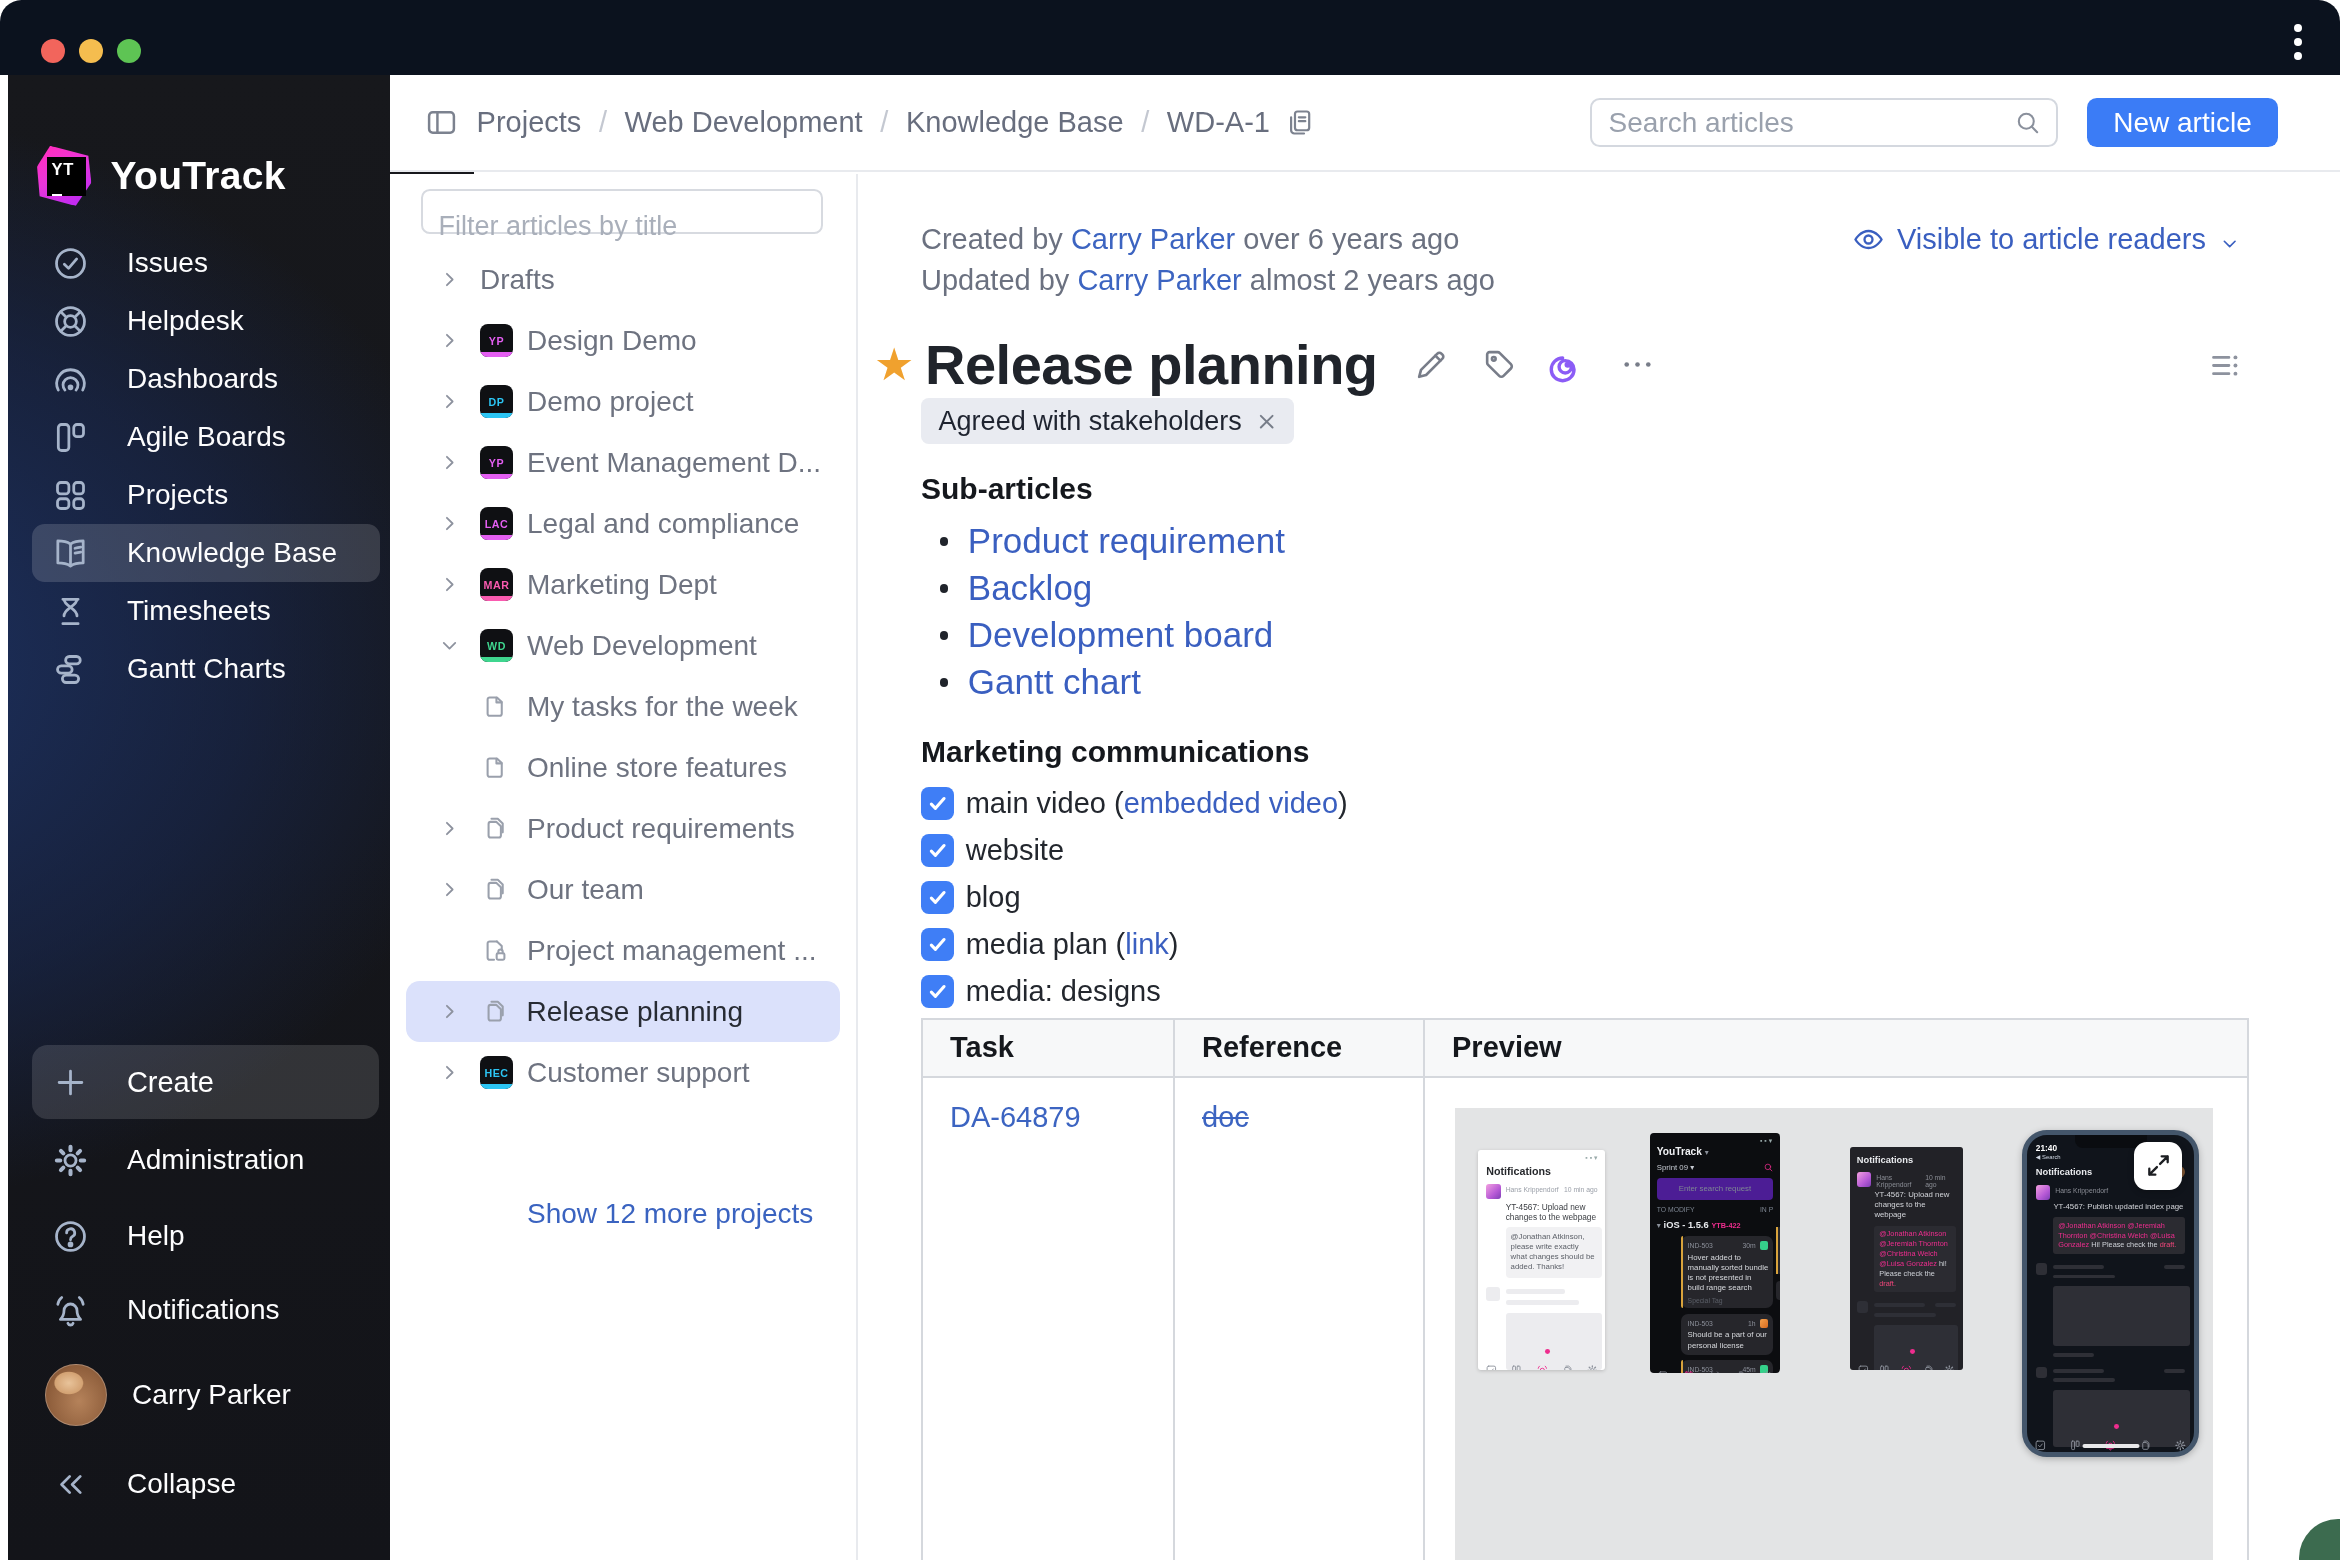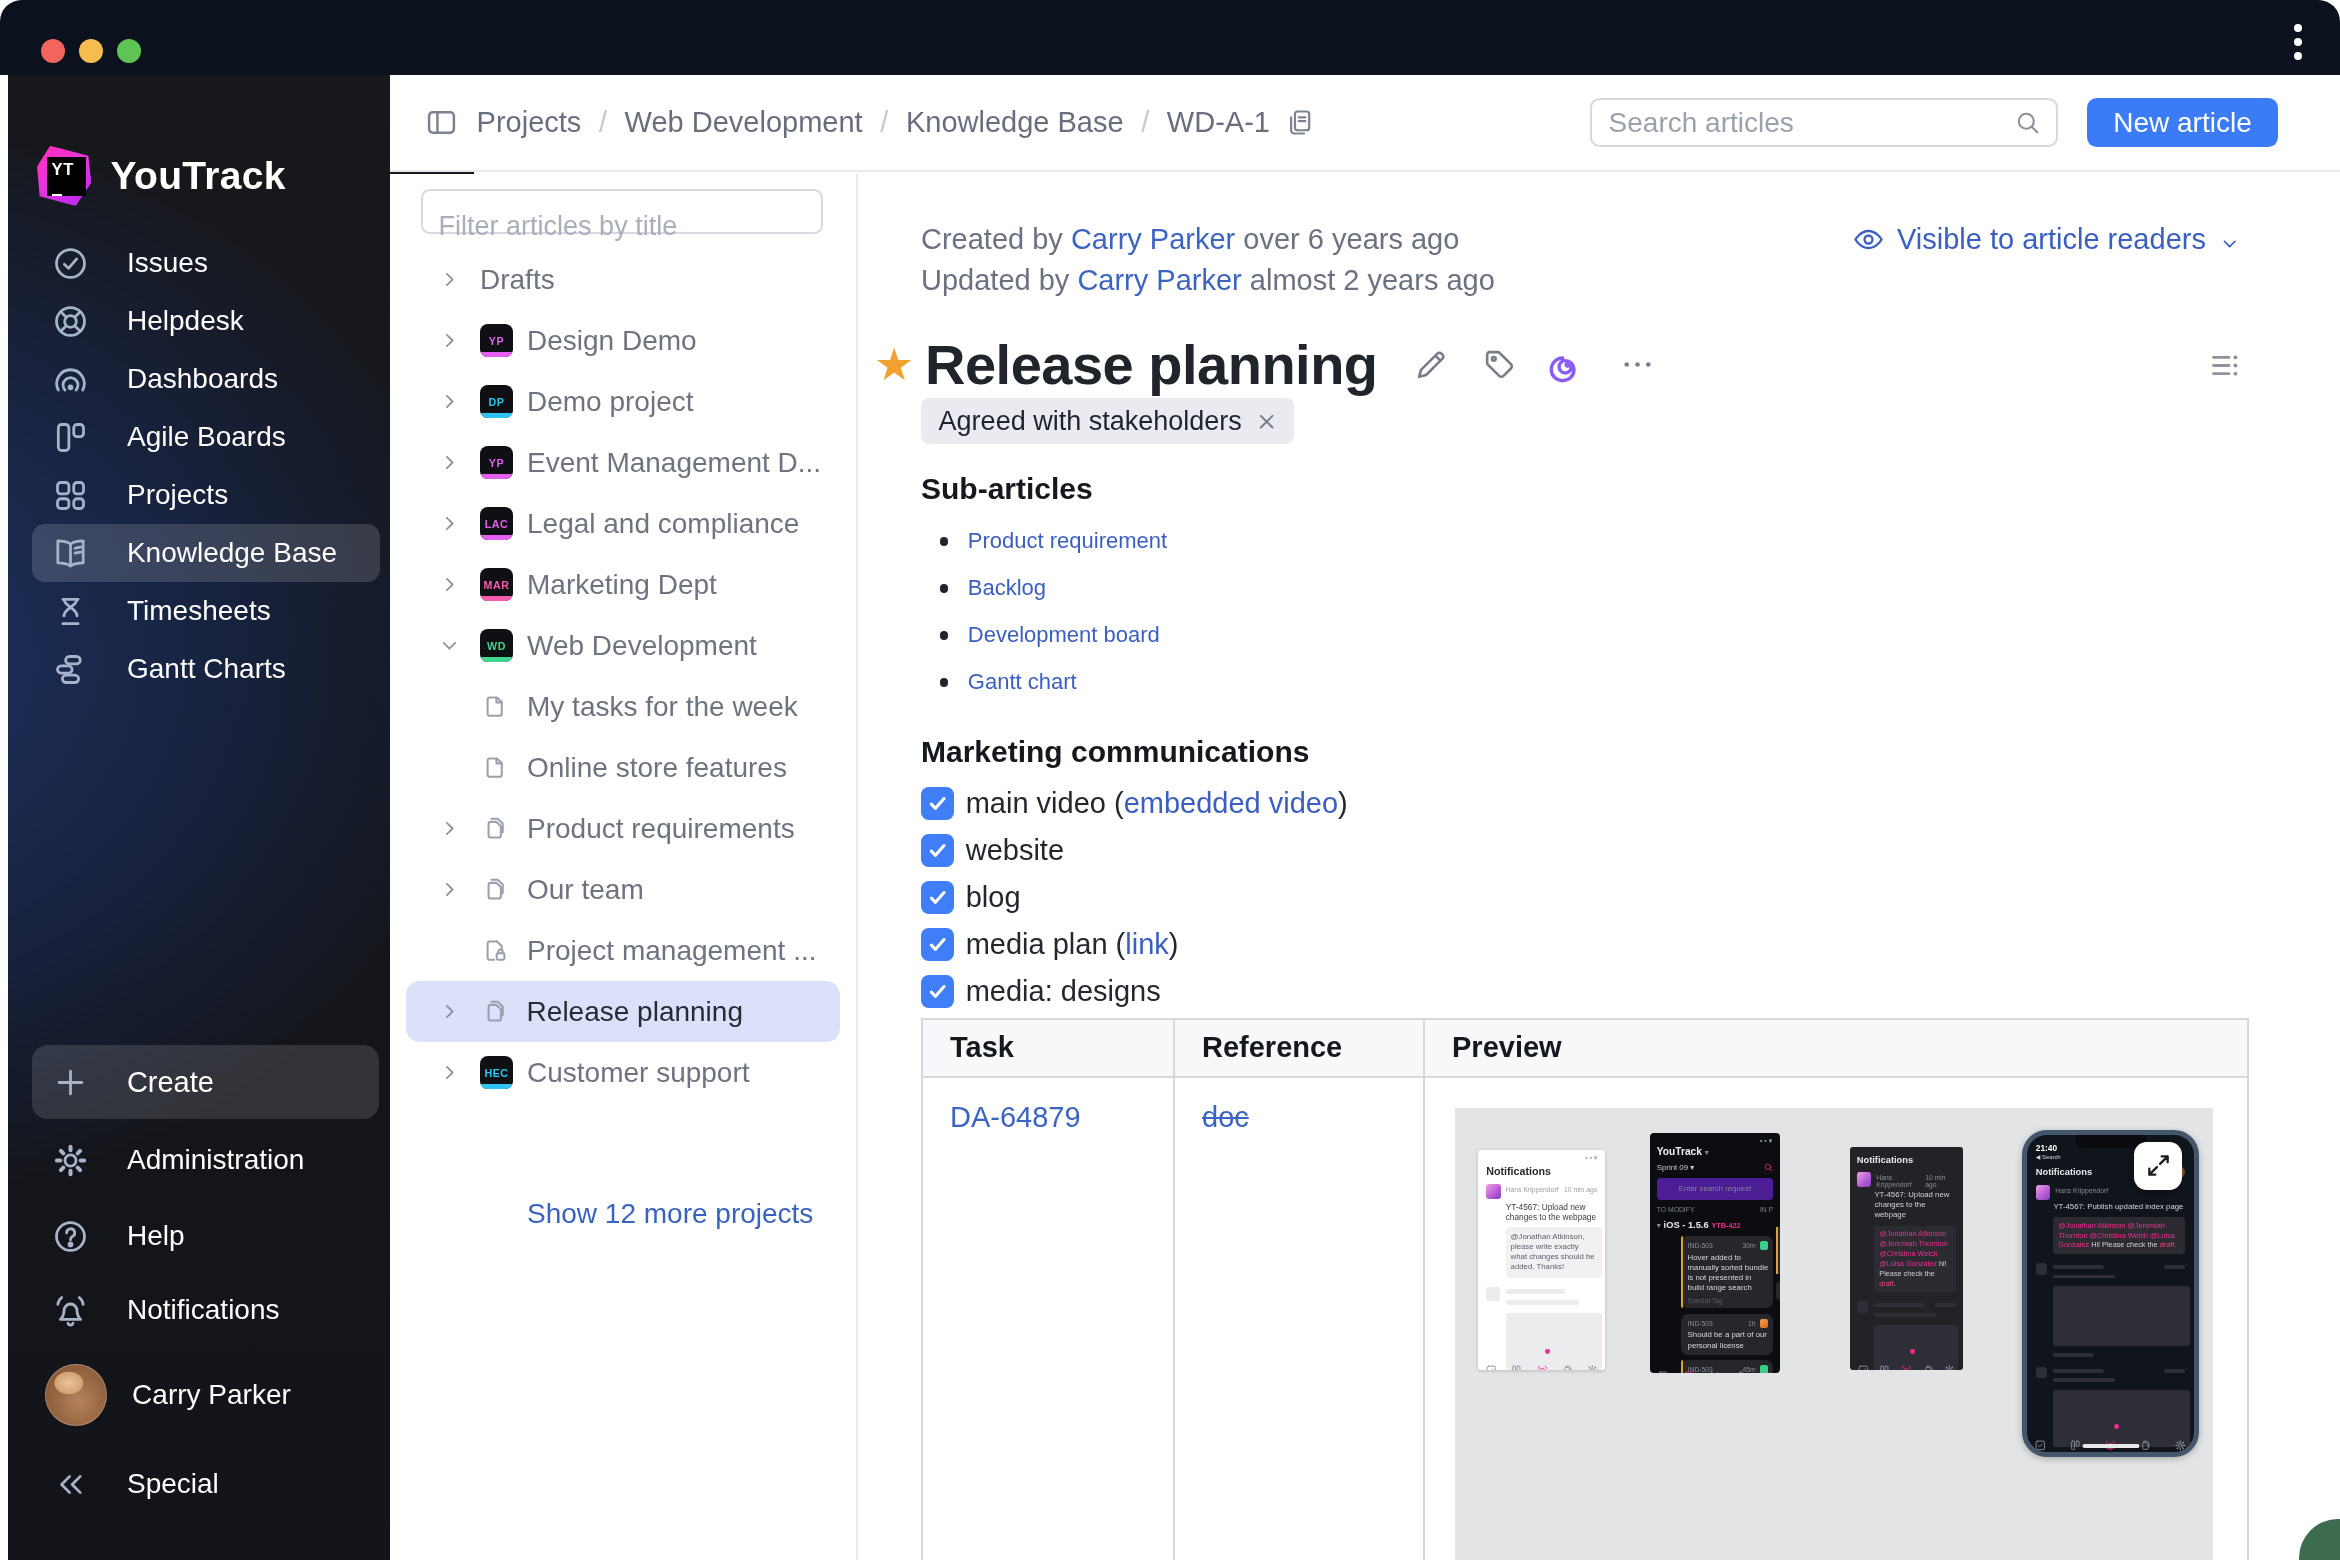--- a/index.html
+++ b/index.html
@@ -84,21 +84,21 @@
   .ticon.ai { color:#8b5cf6; width:39px; height:39px; }
   .tag-row { margin-top:2px; height:46px; display:flex; }
   .tag-pill { background:#e9ebf1; border-radius:7.8px; display:flex; align-items:center; padding:0 15.6px 0 17.6px; gap:13.7px; }
   .tag-pill span { font-size:27px; color:#1f2430; }
   .tag-pill .xicon { width:23.4px; height:23.4px; color:#777d89; cursor:pointer; }
   .sec-heading { font-size:30px; font-weight:700; color:#15181d; }
   .h-sub { margin-top:28px; }
   .bullets { margin-top:11.7px; list-style:none; }
   .bullets li { height:47px; display:flex; align-items:center; }
   .bullets li .dot { width:8.8px; height:8.8px; border-radius:50%; background:#20242b; margin:0 19.5px 0 18.5px; flex:none; }
-  .bullets li a { font-size:22px; color:#3a5fc0; text-decoration:none; cursor:pointer; }
+  .bullets li a { font-size:35px; color:#3a5fc0; text-decoration:none; cursor:pointer; }
   .h-marketing { margin-top:29px; }
   .checklist { margin-top:11.7px; }
   .check-row { height:47px; display:flex; align-items:center; }
   .checkbox { width:33px; height:33px; border-radius:7.8px; background:#3f7ef6; margin-right:11.7px; flex:none; display:flex; align-items:center; justify-content:center; cursor:pointer; }
   .checkbox svg { width:23.4px; height:23.4px; }
   .check-label { font-size:29px; color:#23272e; }
   .check-label a { color:#3a5fc0; text-decoration:none; cursor:pointer; }
 
   
   .atable { margin-top:2.9px; width:1328px; height:556px; border:2px solid #d5d8dd; overflow:hidden; }
@@ -317,21 +317,21 @@
         <div class="sb-bottom-item" style="top: 1289px; height: 62px;">
           <span class="avatar"></span>
           <span class="nlabel" style="font-size: 28px; color: rgb(253, 253, 254);">Carry Parker</span>
         </div>
         <div class="sb-bottom-item" style="top: 1380px;">
           <span class="nicon" style="width: 39px; height: 39px; margin-right: 37px; color: rgb(166, 180, 202); display: flex;">
             <svg class="st" viewBox="0 0 24 24" width="100%" height="100%">
               <path d="M11.5 7l-5 5 5 5M18 7l-5 5 5 5"></path>
             </svg>
           </span>
-          <span class="nlabel" style="font-size: 28px; color: rgb(253, 253, 254);">Special</span>
+          <span class="nlabel" style="font-size: 28px; color: rgb(253, 253, 254);">Collapse</span>
         </div>
       </div>
   </aside>
 
   <header class="topbar">
     <div class="crumbs" id="crumbs">
         <span class="picon" style="width: 35px; height: 35px; display: inline-flex; flex: 0 0 auto;">
           <svg class="st" viewBox="0 0 24 24" width="100%" height="100%">
             <rect x="3.5" y="5" width="17" height="14" rx="2.5"></rect>
             <path d="M9.2 5v14"></path>

